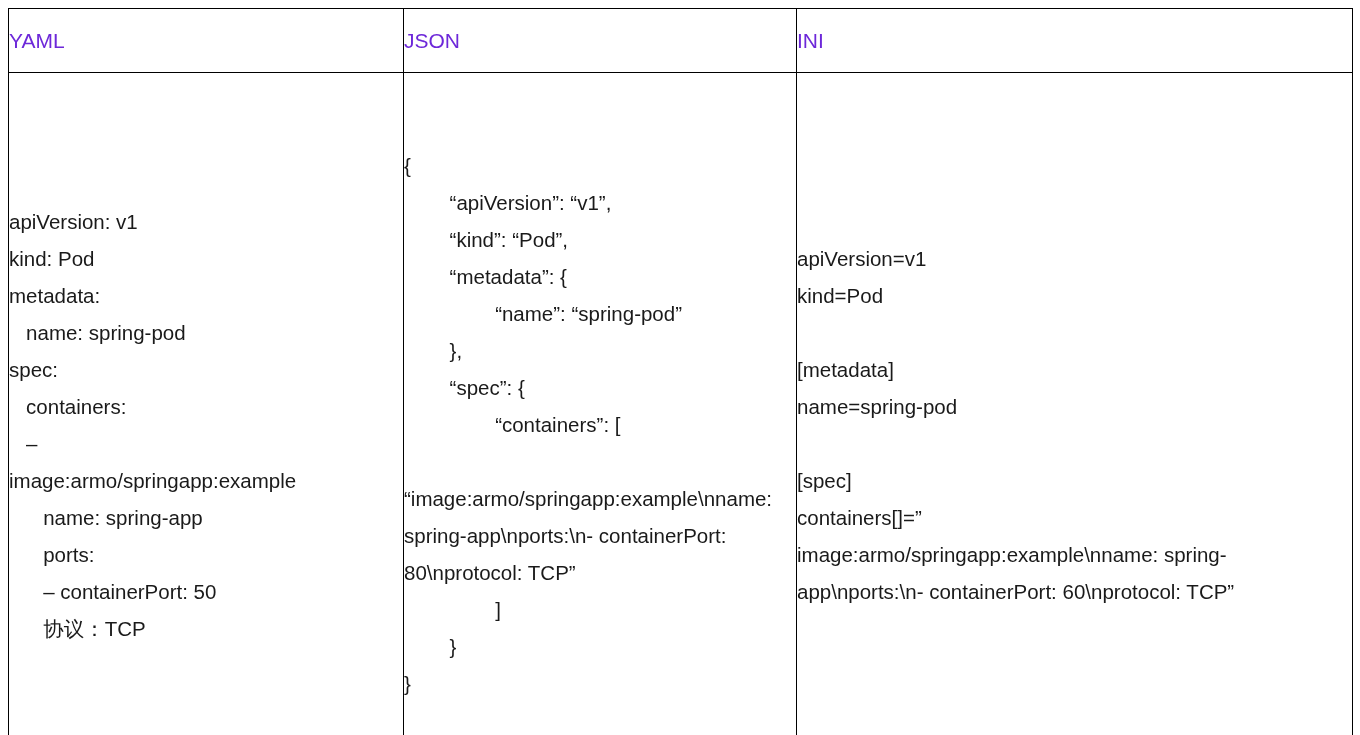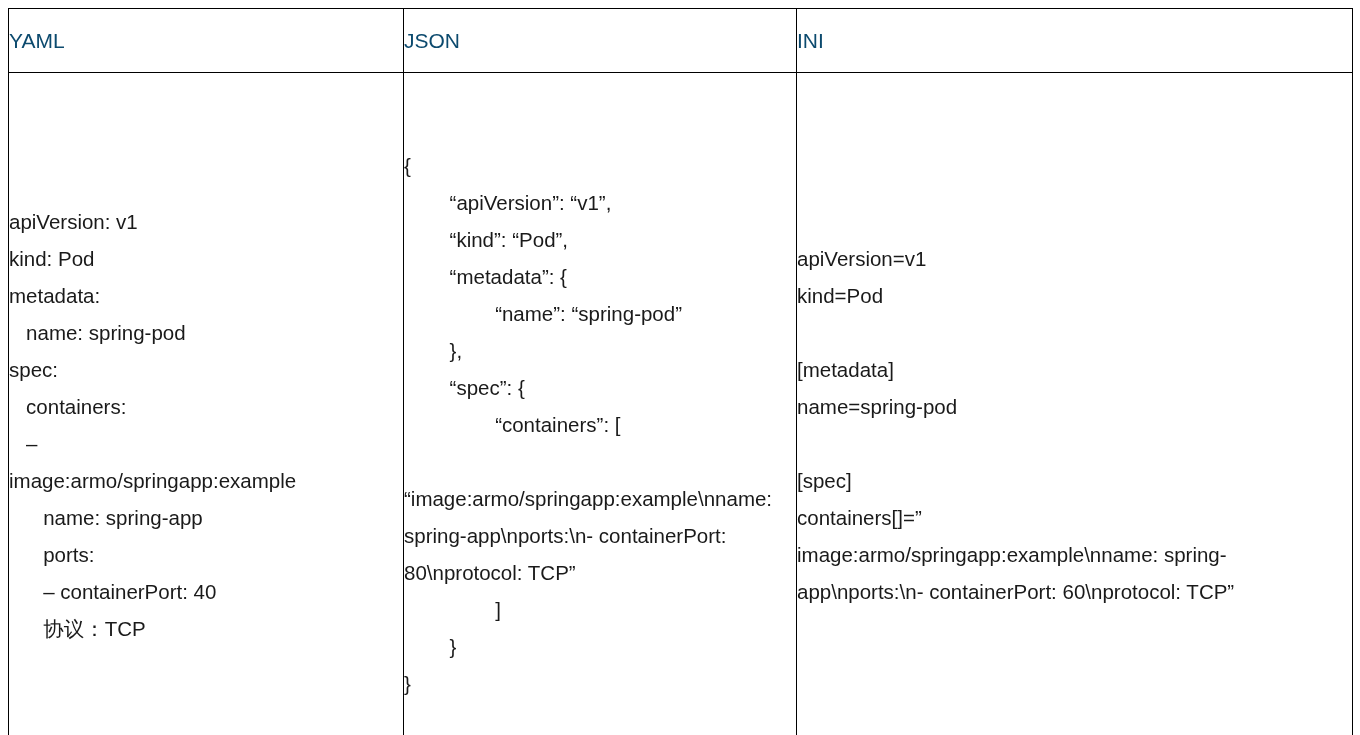--- a/index.html
+++ b/index.html
@@ -47,21 +47,21 @@
   
   tr.header-row { height: 64px; }
 
   th.col-header {
     text-align: left;
     font-weight: normal;
     font-size: 21px;
     line-height: 1.2;
     padding-left: 17px;
     vertical-align: middle;
-    color: #0c4a6e;
+    color: #6d28d9;
   }
 
   
   td.code-cell {
     font-size: 20.5px;
     line-height: 37px;
     color: #1a1a1a;
     white-space: pre-wrap;
     word-break: break-word;
     overflow-wrap: break-word;
@@ -113,21 +113,21 @@
           <div class="code-block">apiVersion: v1
 kind: Pod
 metadata:
    name: spring-pod
 spec:
    containers:
    –
 image:armo/springapp:example
       name: spring-app
       ports:
-      – containerPort: 40
+      – containerPort: 50
       协议：TCP</div>
         </td>
         <td class="code-cell cell-json">
           <div class="code-block">{
         “apiVersion”: “v1”,
         “kind”: “Pod”,
         “metadata”: {
                 “name”: “spring-pod”
         },
         “spec”: {

